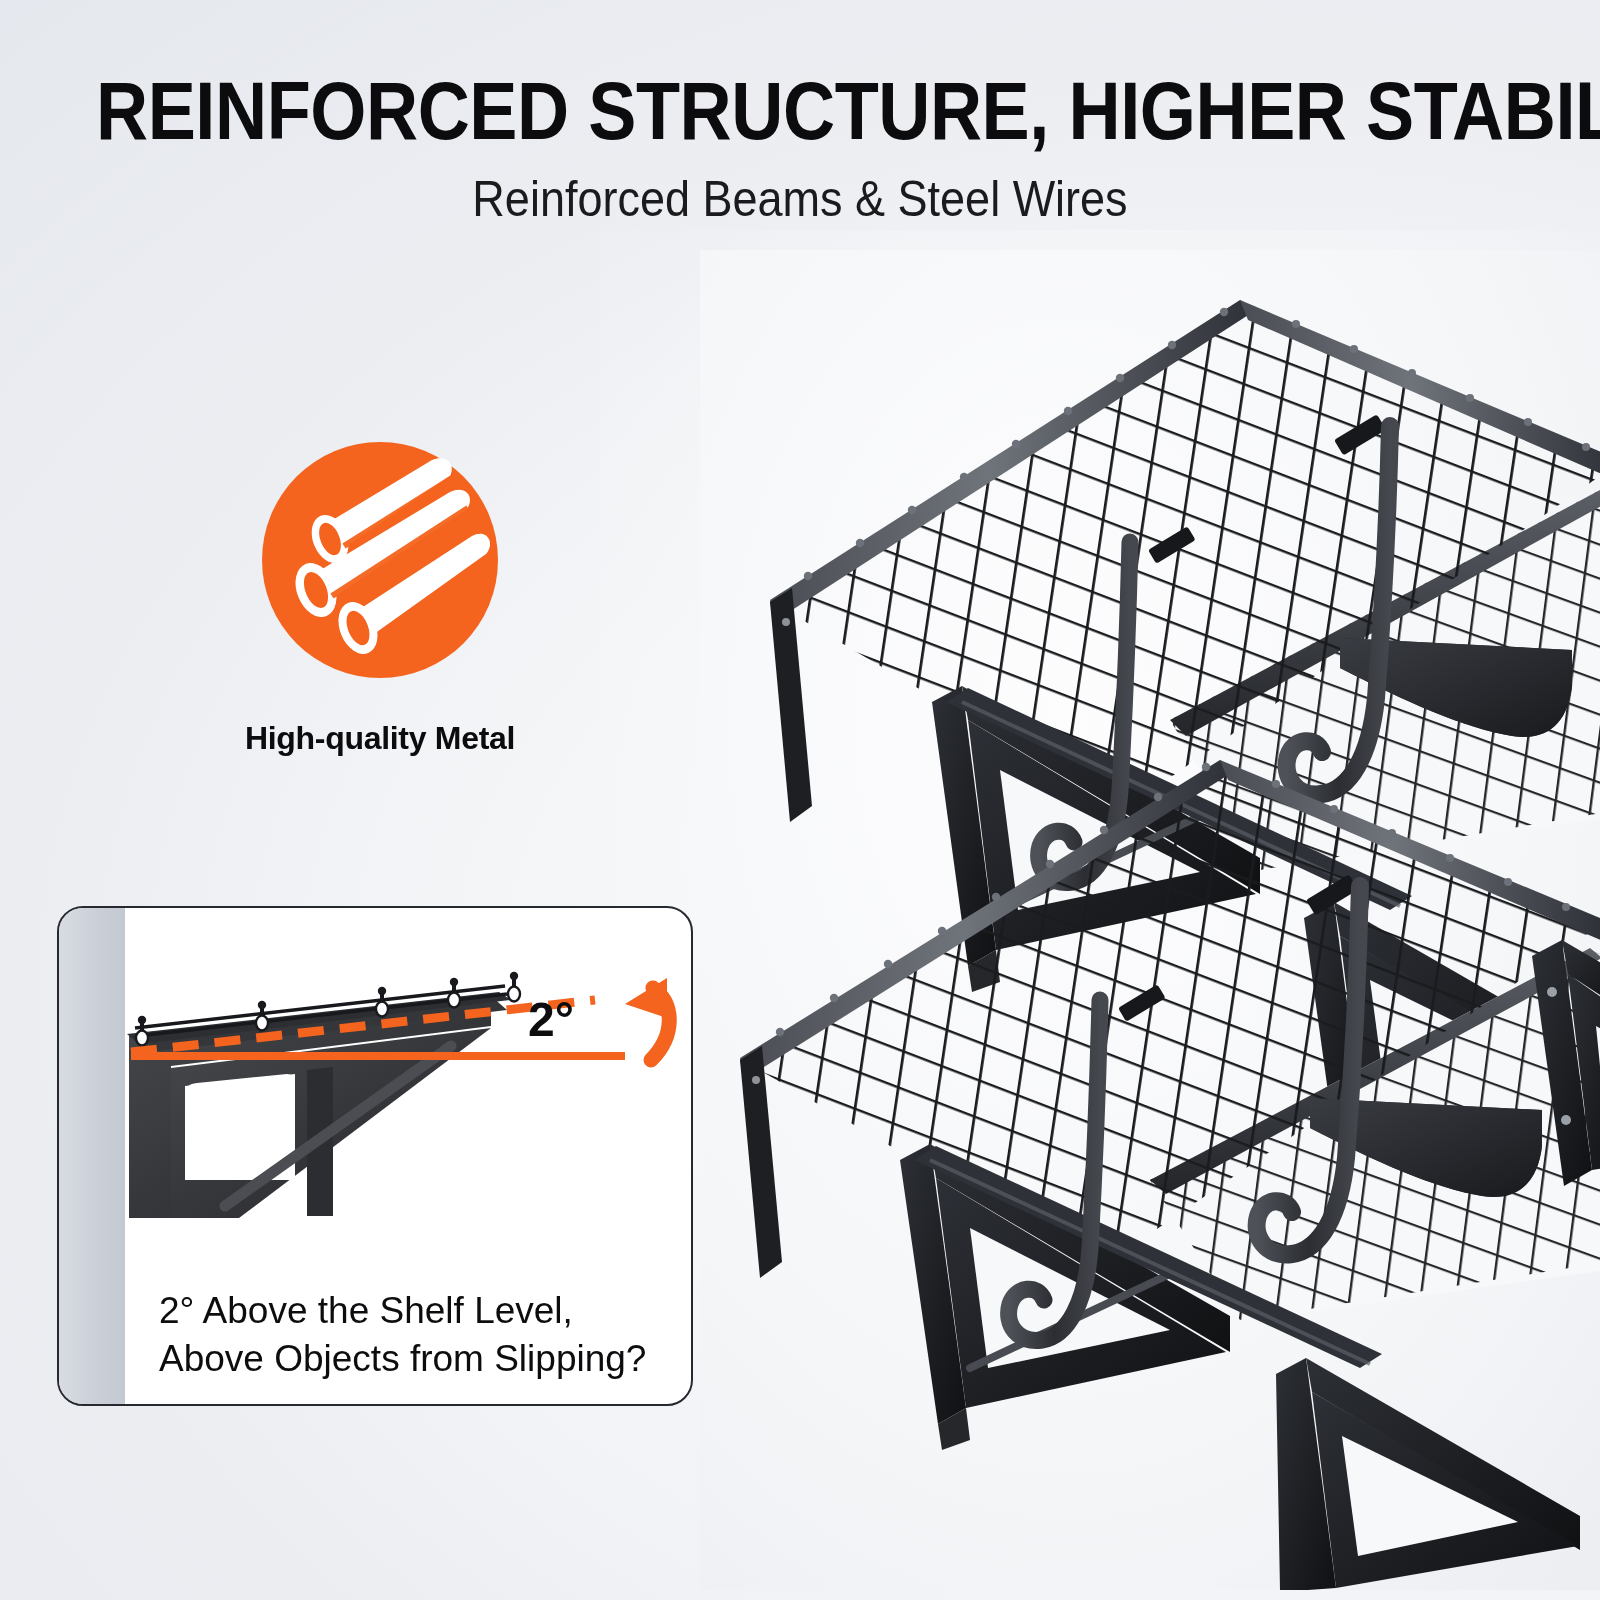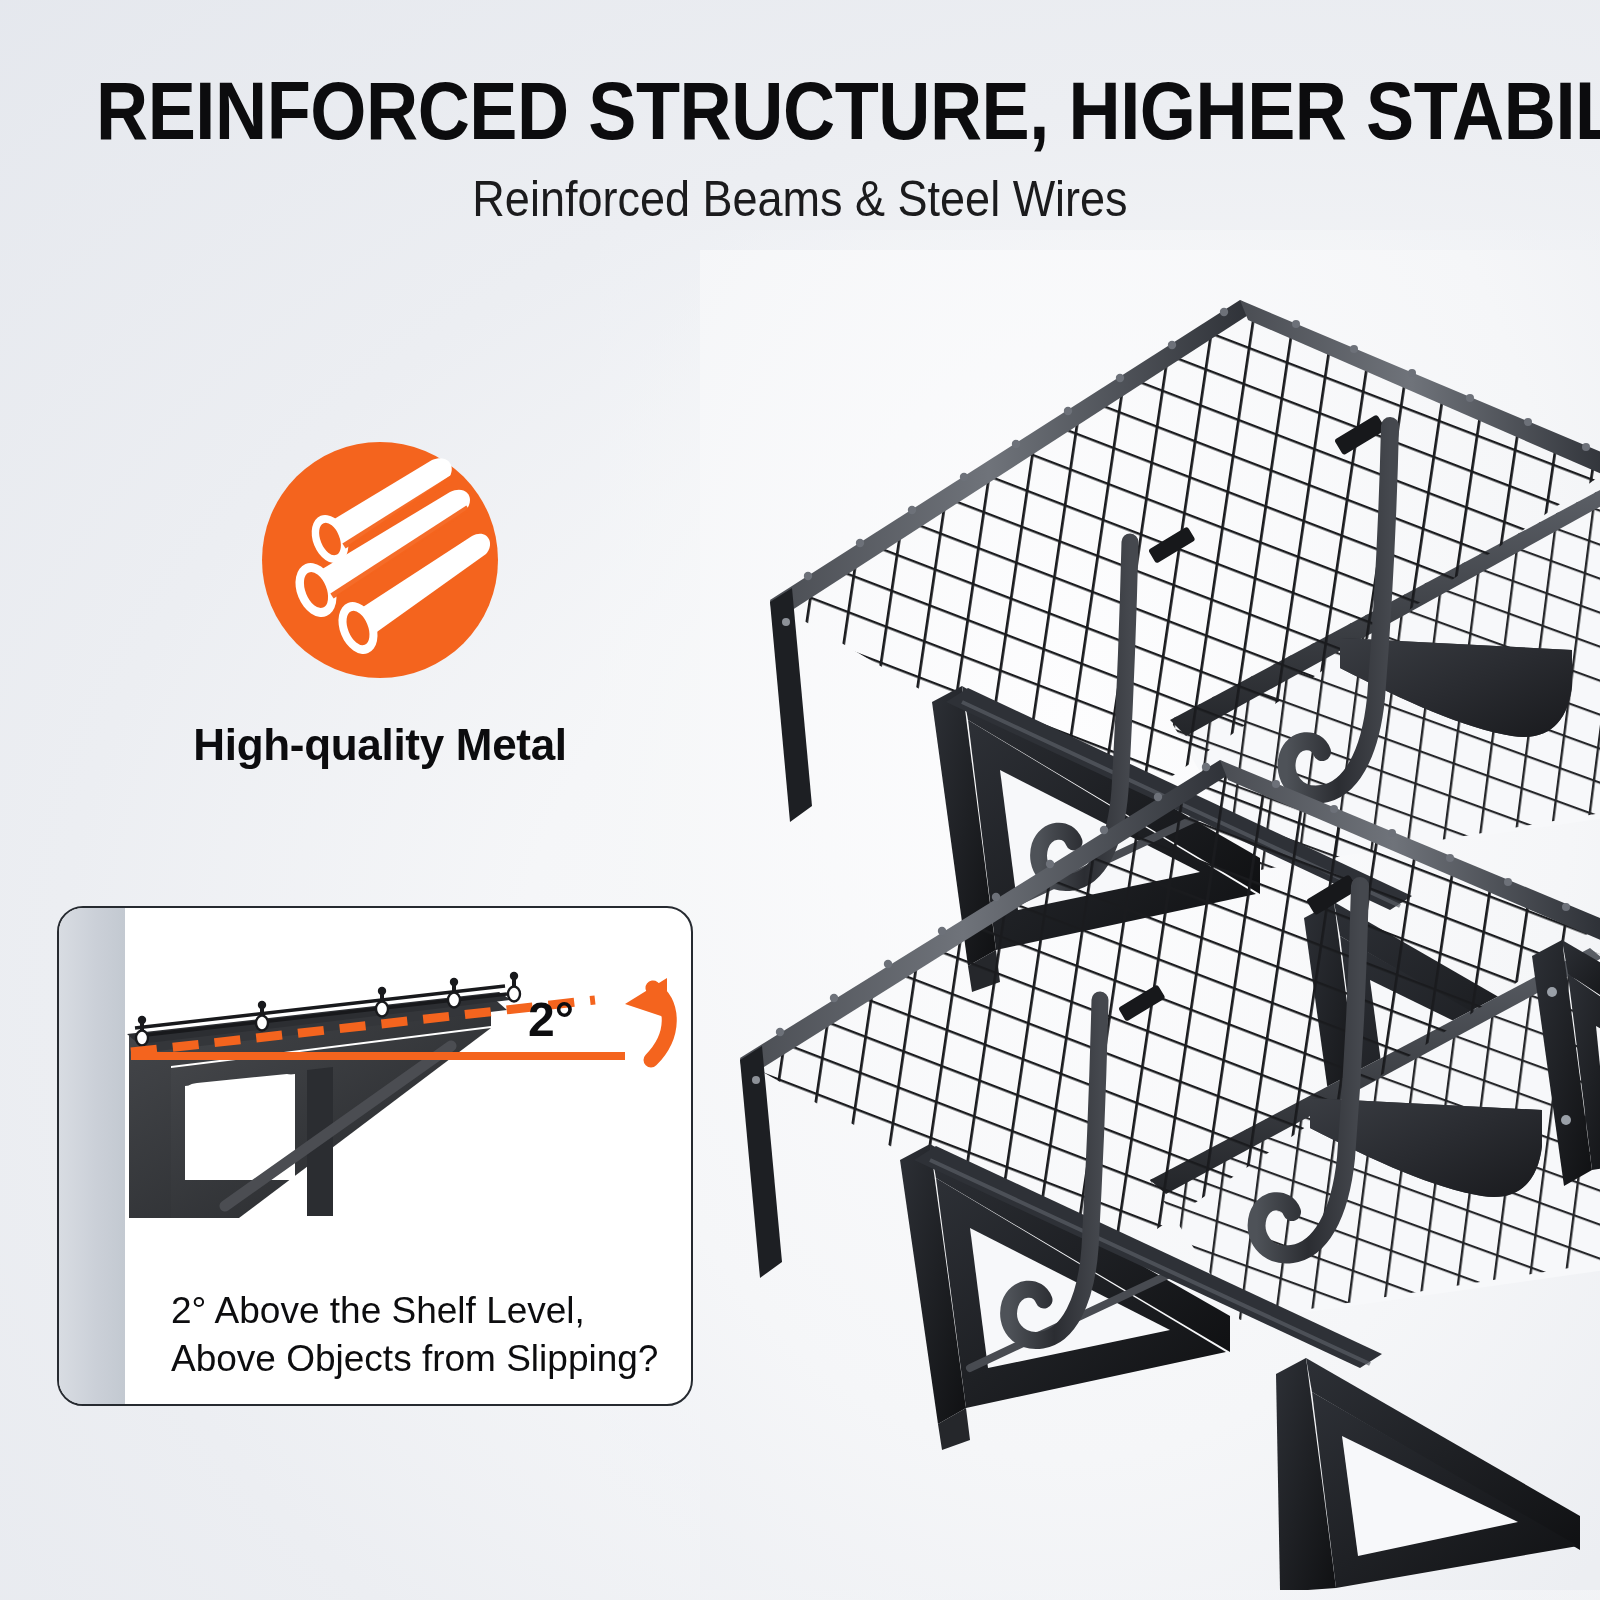--- a/index.html
+++ b/index.html
@@ -78,21 +78,21 @@
     text-align: center;
   }
   .badge-circle-wrap {
     width: 240px;
     height: 240px;
     margin: 0 auto;
     position: relative;
   }
   .badge-label {
     margin-top: 40px;
-    font-size: 44px;
+    font-size: 32px;
     font-weight: bold;
     color: #0c0c0e;
     letter-spacing: -0.3px;
     white-space: nowrap;
   }
 
   
   .inset-card {
     position: absolute;
     left: 57px;
@@ -122,21 +122,20 @@
   }
   .inset-caption {
     position: absolute;
     left: 100px;
     bottom: 22px;
     right: 12px;
     font-size: 37px;
     line-height: 1.28;
     color: #0d0d0f;
     font-weight: normal;
-    margin-left: 12px;
   }
   .inset-caption .cap-line { display: block; white-space: nowrap; }
 
   
   .product-svg {
     position: absolute;
     left: 700px;
     top: 250px;
     width: 920px;
     height: 1340px;

